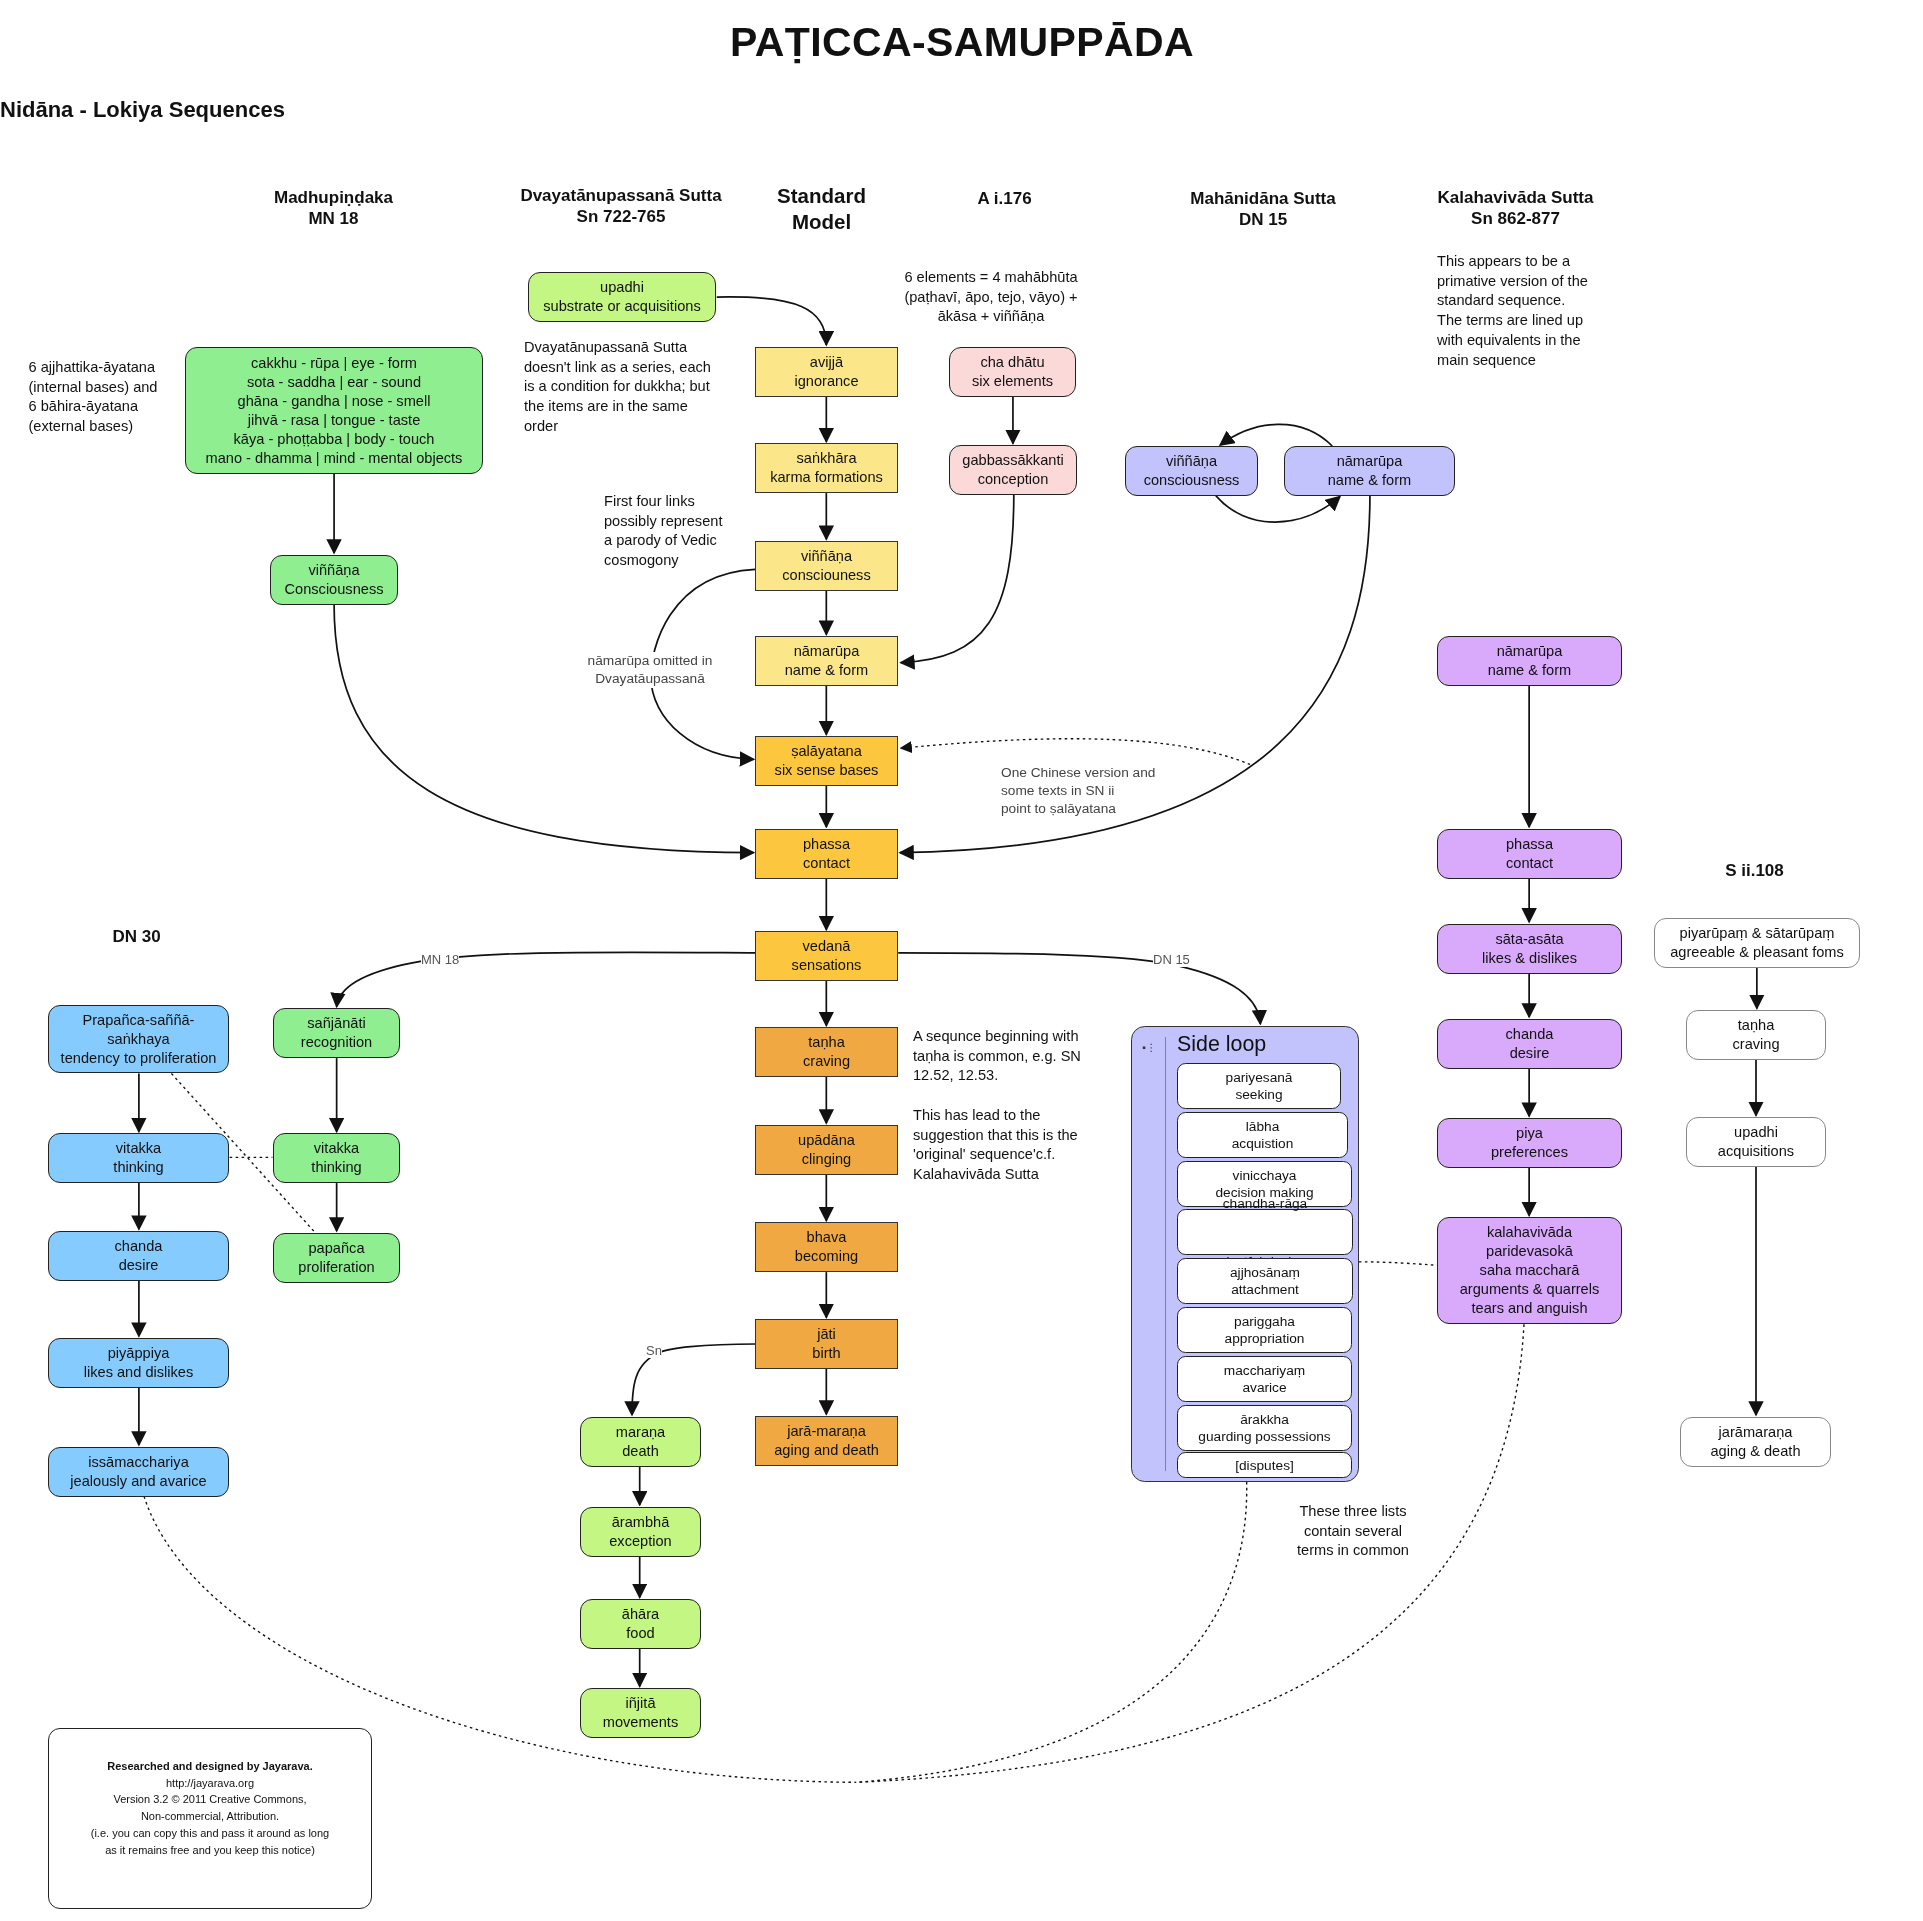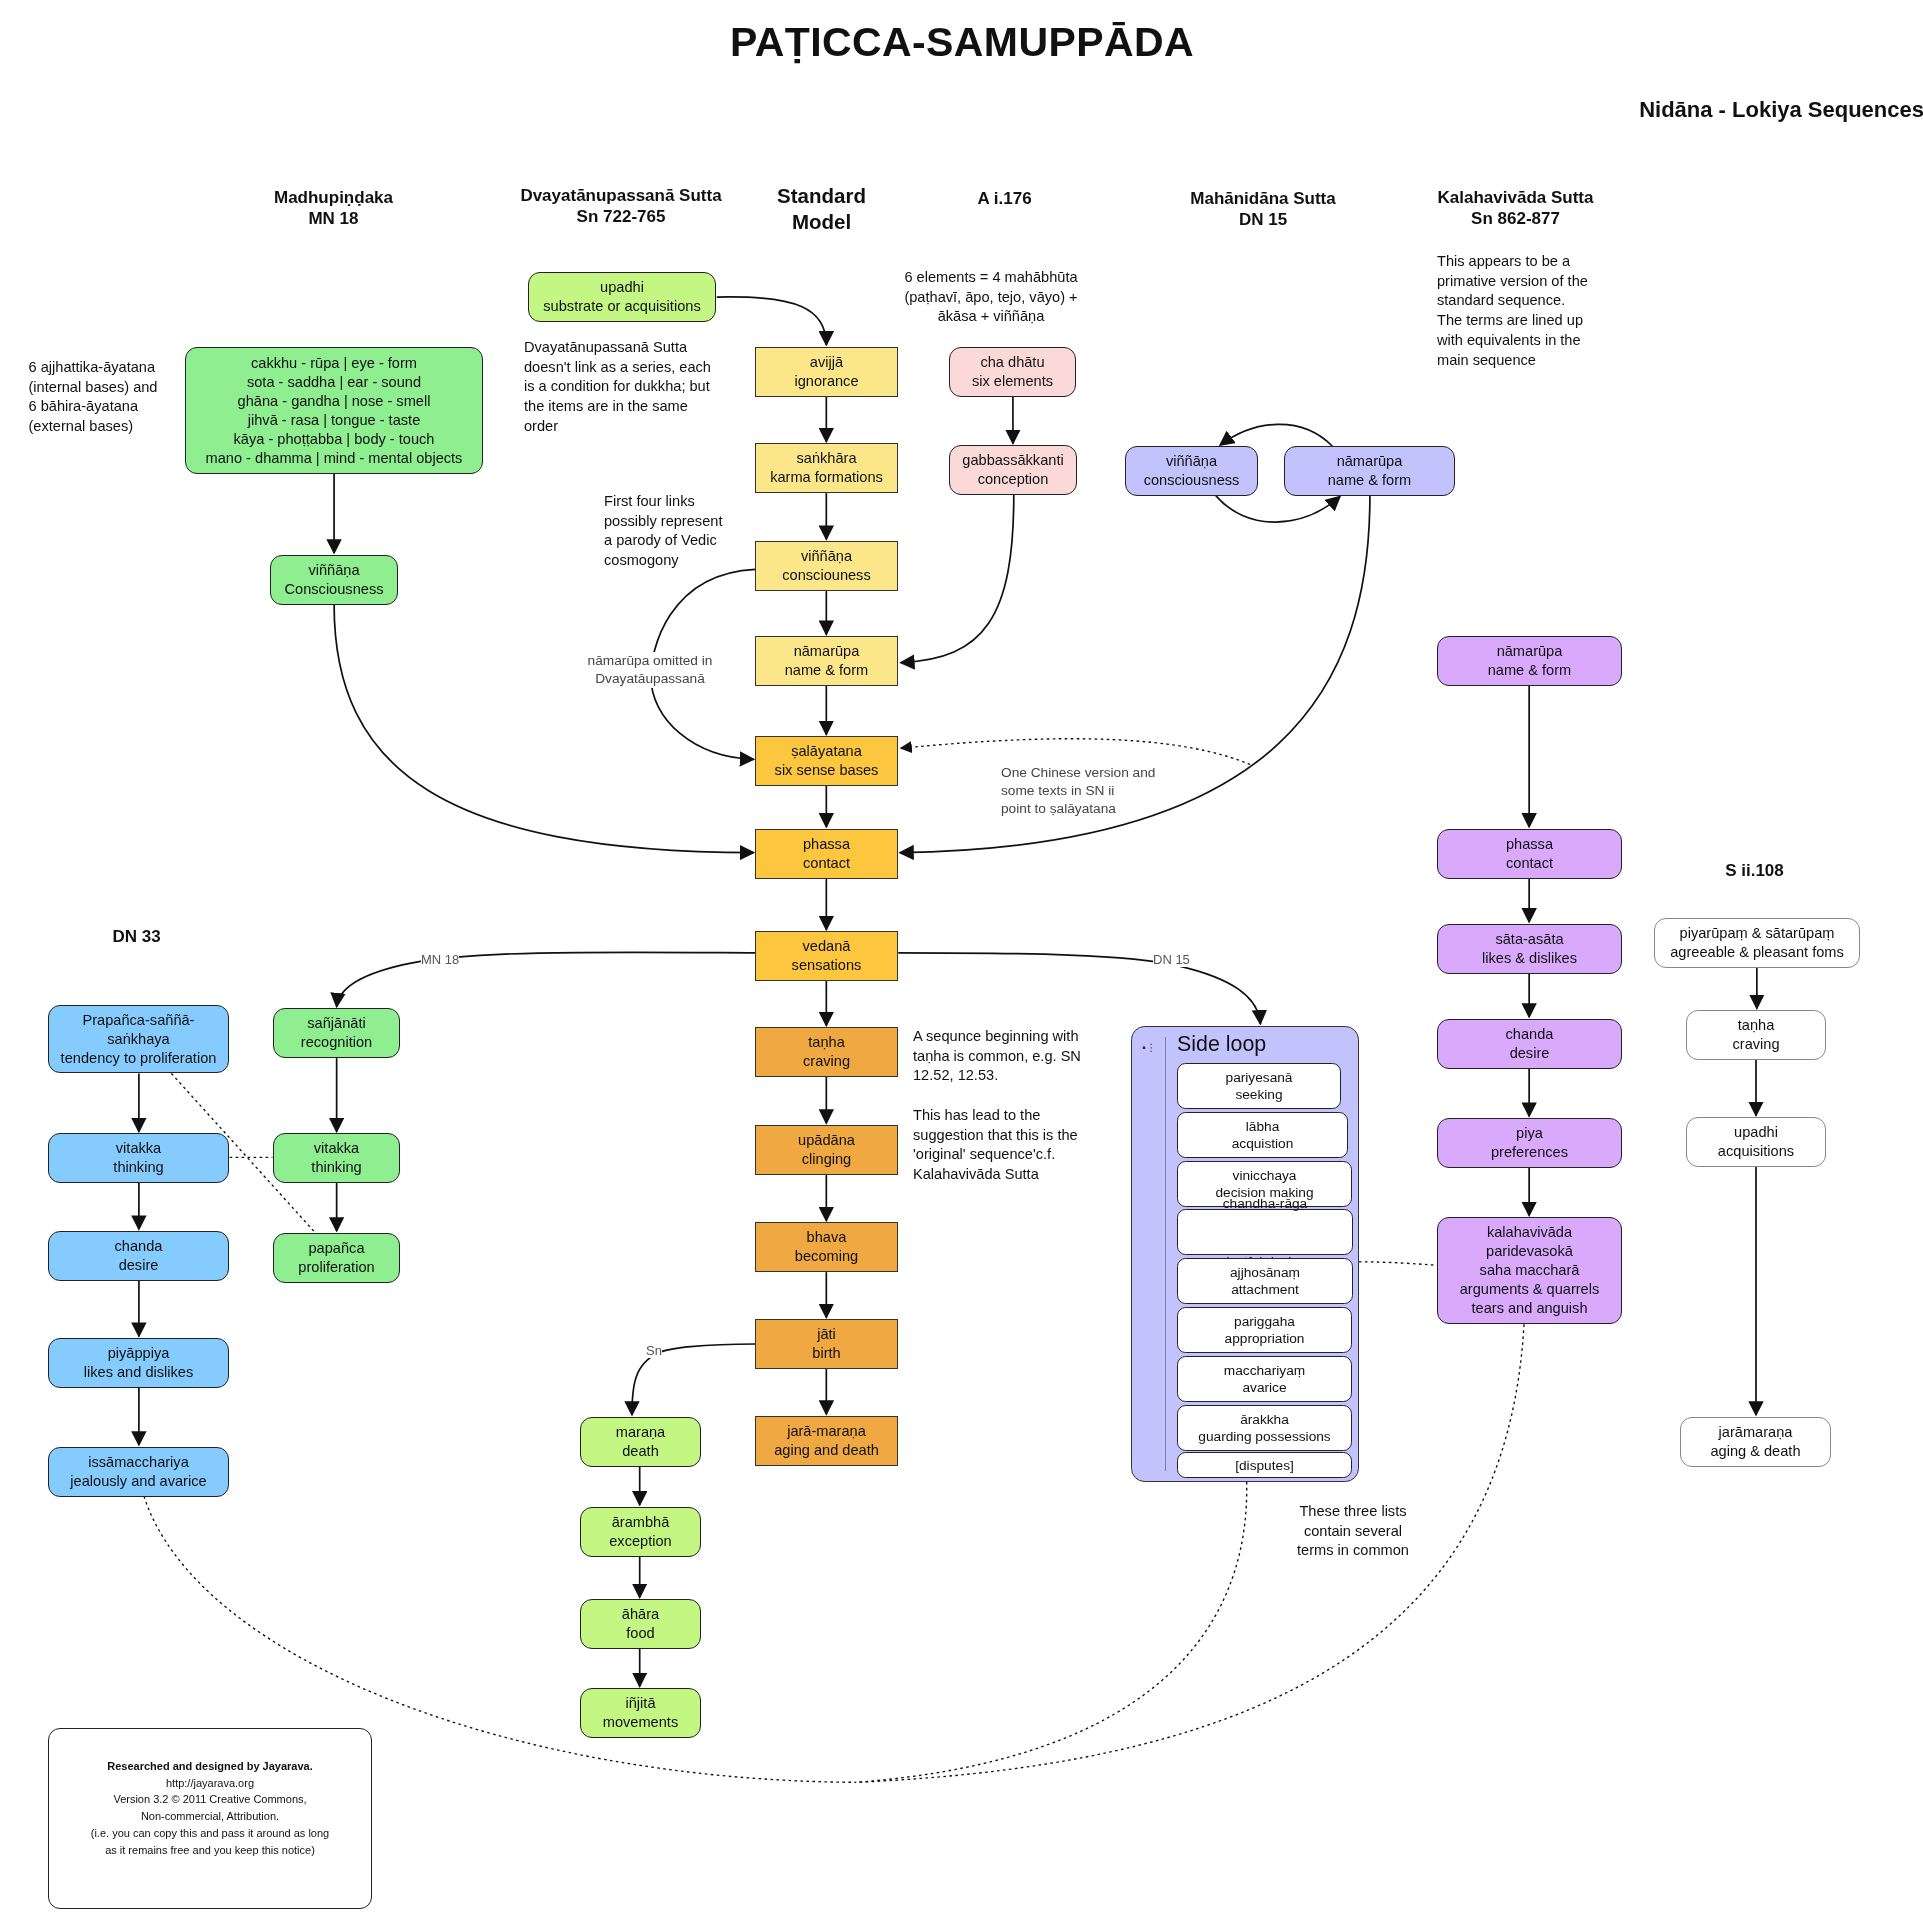--- a/index.html
+++ b/index.html
@@ -1,20 +1,20 @@
 <!DOCTYPE html>
 <html style="font-size:13.7px"><head>
 <meta charset="utf-8">
 <style>
   html, body { margin: 0; padding: 0; background: #ffffff; }
   body { width: 1924px; height: 1921px; position: relative; overflow: hidden;
          font-family: "Liberation Sans", sans-serif; color: #111; }
   .abs { position: absolute; }
   .title { left: 0; width: 1924px; top: 19px; text-align: center; font-weight: bold; font-size: 41px; letter-spacing: 0.4px; }
-  .subtitle { left: 0; width: 1924px; top: 97px; text-align: right; font-weight: bold; font-size: 22px; }
+  .subtitle { left: 0; width: 1924px; top: 97px; text-align: left; font-weight: bold; font-size: 22px; }
   .colhead { font-weight: bold; font-size: 17px; text-align: center; line-height: 21.4px; }
   .colhead.big { font-size: 20.5px; line-height: 26px; }
   .note { font-size: 14.6px; line-height: 19.7px; }
   .note.grey { color: #444; font-size: 13.7px; line-height: 18px; }
   .note.center { text-align: center; }
   .box { position: absolute; display: flex; flex-direction: column; align-items: center; justify-content: center;
          text-align: center; font-size: 14.6px; line-height: 19px; border: 1.7px solid #222; box-sizing: border-box; white-space: nowrap; }
   .rounded { border-radius: 12px; }
   .sq { border-radius: 0; border-color: #333; }
   .yellow { background: #fbe78a; }
@@ -135,21 +135,21 @@
 </div>
 <div class="abs colhead" style="left:1156px;top:188px;width:214px;">
   <div>Mahānidāna Sutta</div>
   <div>DN 15</div>
 </div>
 <div class="abs colhead" style="left:1404px;top:187px;width:223px;">
   <div>Kalahavivāda Sutta</div>
   <div>Sn 862-877</div>
 </div>
 <div class="abs colhead" style="left:68px;top:926px;width:137px;">
-  <div>DN 33</div>
+  <div>DN 30</div>
 </div>
 <div class="abs colhead" style="left:1686px;top:860px;width:137px;">
   <div>S ii.108</div>
 </div>
 
 <div class="abs note" style="left:20.5px;top:358px;margin-left:8px;">
   <div>6 ajjhattika-āyatana</div>
   <div>(internal bases) and</div>
   <div>6 bāhira-āyatana</div>
   <div>(external bases)</div>

